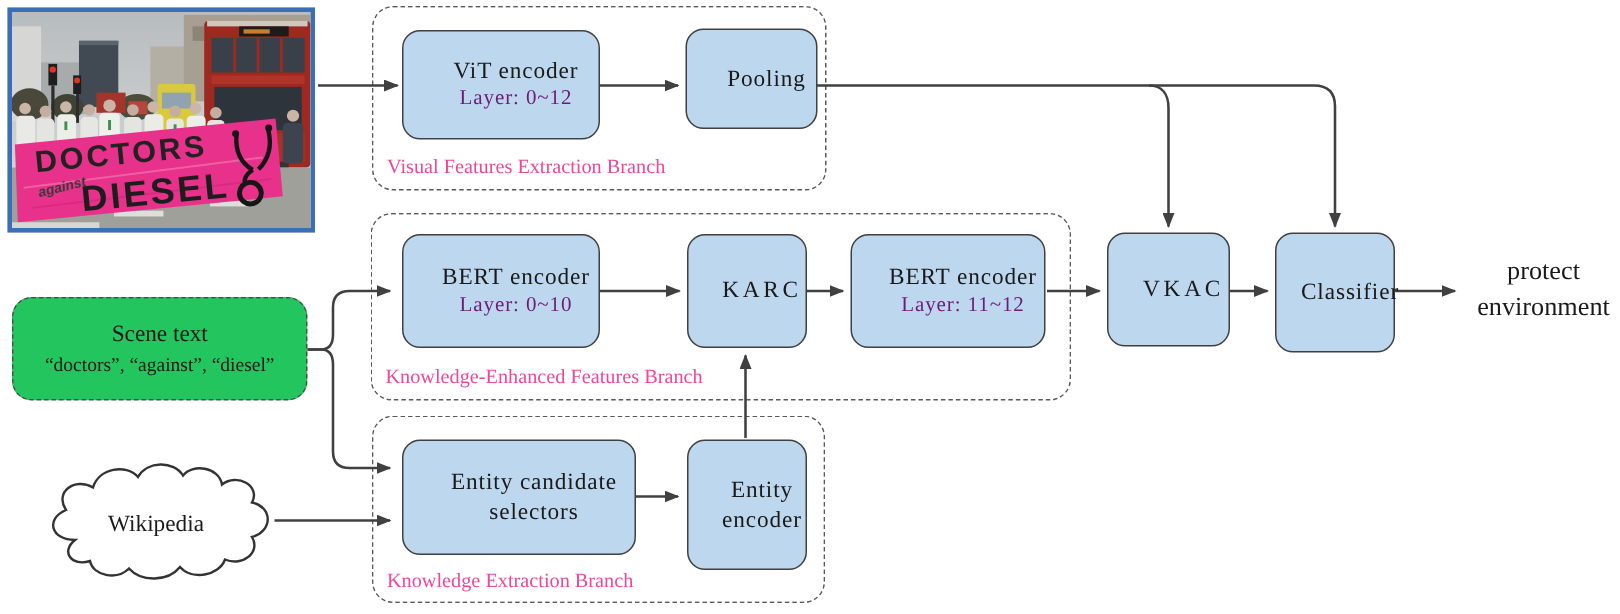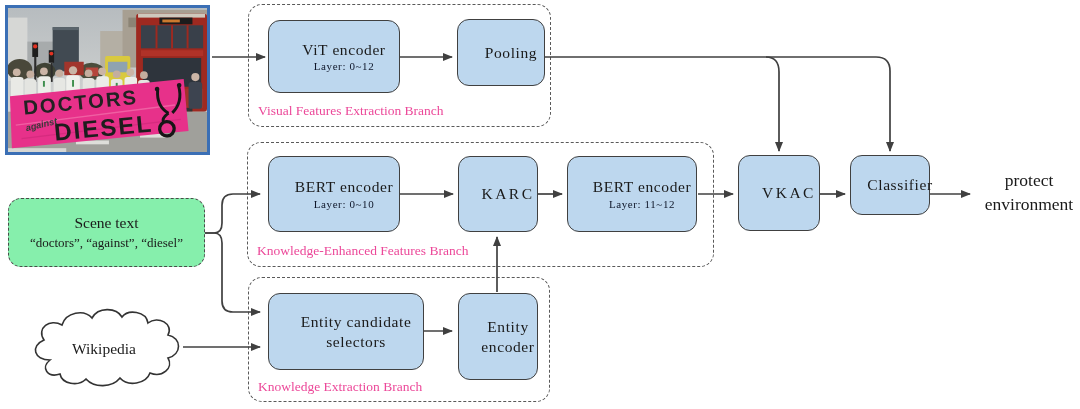--- a/index.html
+++ b/index.html
@@ -7,31 +7,31 @@
     position:relative; width:1080px; height:409px; background:#ffffff;
     font-family:"Liberation Serif","DejaVu Serif",serif; overflow:hidden;
   }
   .node {
     position:absolute; background:#BDD7EE; border:1.6px solid #404040;
     border-radius:12px; display:flex; flex-direction:column; align-items:center;
     justify-content:center; z-index:3; box-sizing:border-box; text-align:center;padding-left:20px;
   }
   .node-title { font-size:15.5px; color:#1a1a1a; letter-spacing:0.6px; line-height:1.25; }
   .node-title.spread { letter-spacing:2.5px; }
-  .node-sub   { font-size:11px; color:#0f172a; letter-spacing:0.6px; line-height:1.3; }
+  .node-sub   { font-size:14px; color:#701a75; letter-spacing:0.6px; line-height:1.3; }
   .dashed-group {
     position:absolute; border:1.6px dashed #595959; border-radius:14px;
     z-index:1; box-sizing:border-box;
   }
   .group-label { position:absolute; font-size:13.5px; color:#ec4899; z-index:2; white-space:nowrap; }
   .scene-box {
     position:absolute; left:8px; top:198px; width:197px; height:69px;
     border:1.6px dashed #4a4a4a; border-radius:13px; z-index:3; box-sizing:border-box;
     display:flex; flex-direction:column; align-items:center; justify-content:center;
-    background:#86efac; gap:3px;
+    background:#22c55e; gap:3px;
   }
   .scene-title { font-size:15.5px; color:#1a1a1a; }
   .scene-words { font-size:13px; color:#1a1a1a; white-space:nowrap; }
   .photo-frame {
     position:absolute; left:5px; top:5px; width:205px; height:150px;
     border:3px solid #3B6FB5; box-sizing:border-box; z-index:3; background:#c3c7c8;
   }
   .photo-frame svg { display:block; width:100%; height:100%; }
   .cloud-wrap { position:absolute; left:22px; top:298px; width:165px; height:100px; z-index:3; }
   .output-text {
@@ -234,21 +234,21 @@
 
   <div class="node" style="left:458px;top:293px;width:80px;height:87px">
     <div class="node-title">Entity</div>
     <div class="node-title">encoder</div>
   </div>
 
   <div class="node" style="left:738px;top:155px;width:82px;height:76px">
     <div class="node-title spread">VKAC</div>
   </div>
 
-  <div class="node" style="left:850px;top:155px;width:80px;height:60px">
+  <div class="node" style="left:850px;top:155px;width:80px;height:80px">
     <div class="node-title">Classifier</div>
   </div>
 
   <div class="output-text">
     <div>protect</div>
     <div>environment</div>
   </div>
 
   <svg class="arrow-layer">
     <defs>

